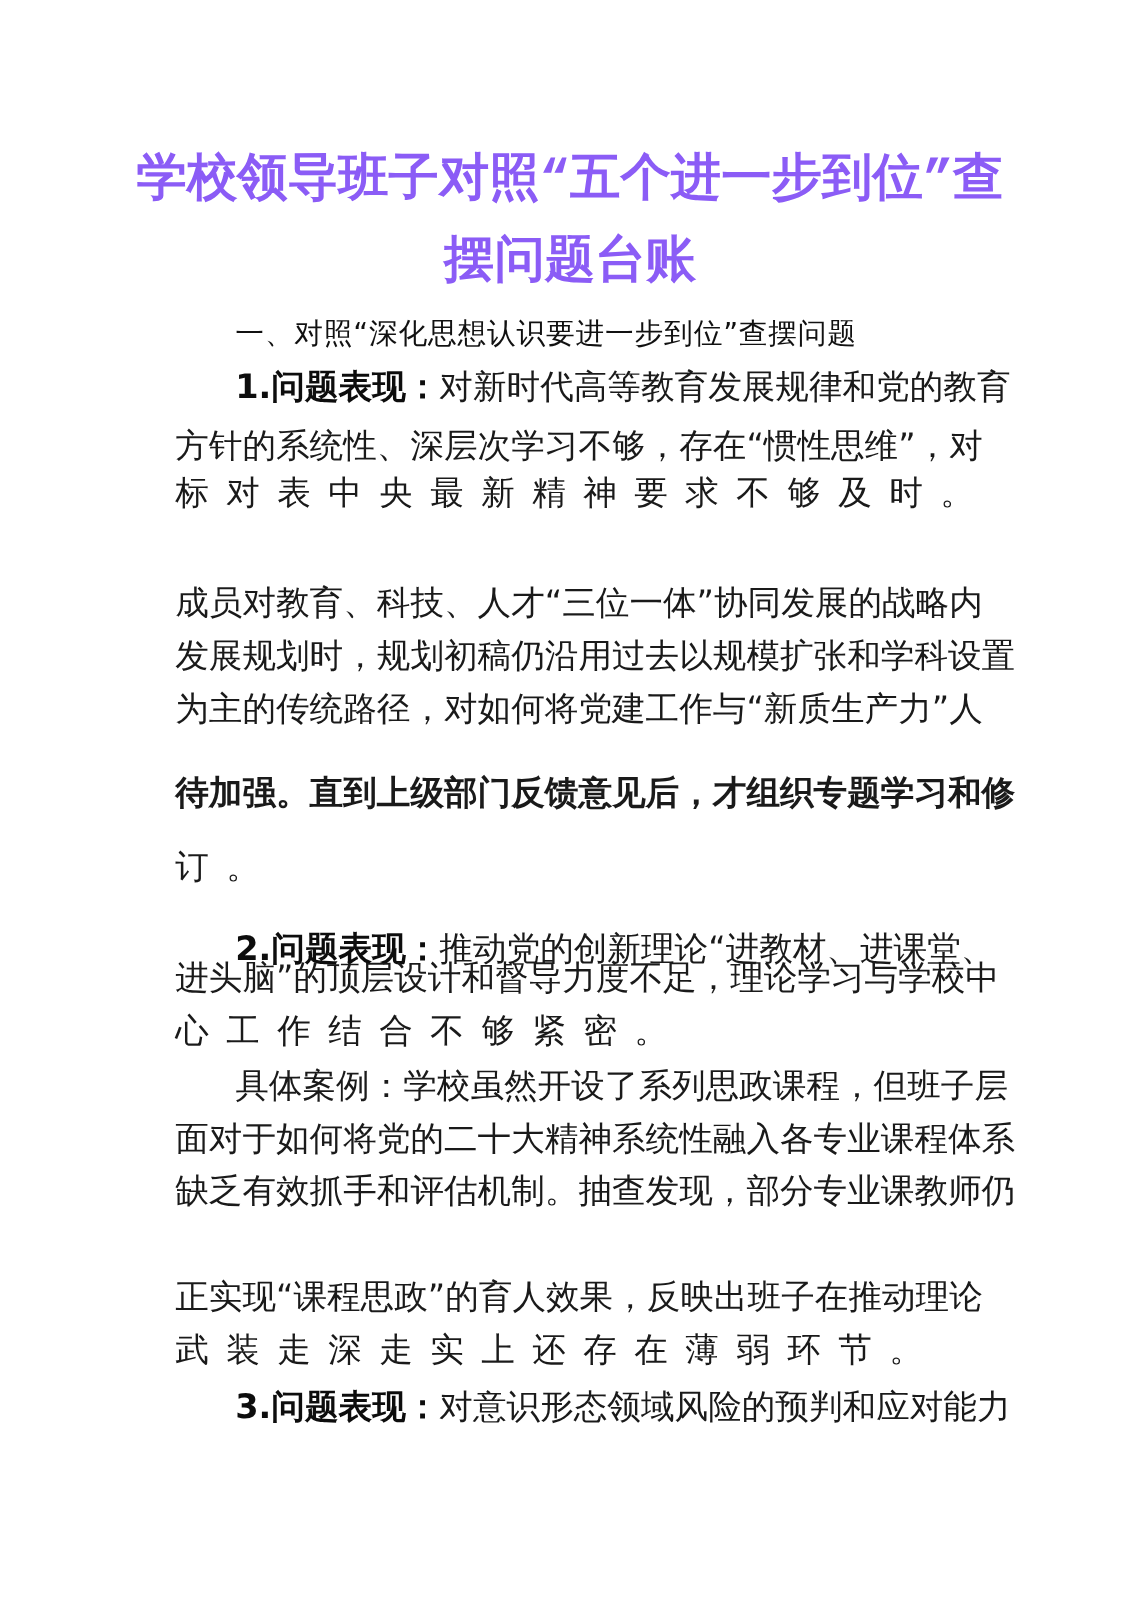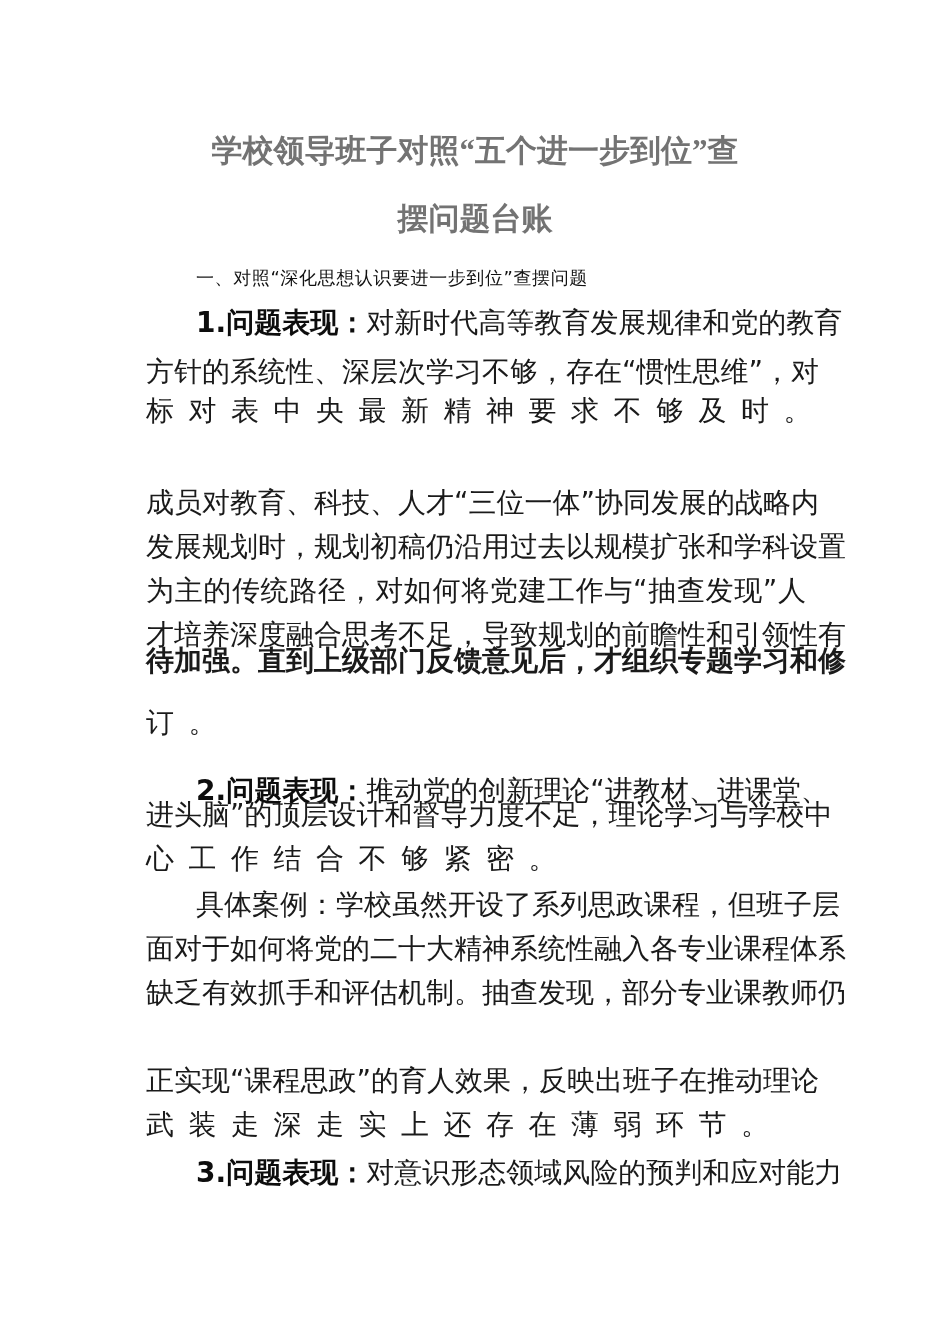--- a/index.html
+++ b/index.html
@@ -21,37 +21,37 @@
       top: 0;
       width: 950px;
       height: 1344px;
       background: #ffffff;
     }
     .title-line {
       position: absolute;
       left: 0;
       width: 950px;
       text-align: center;
-      font-family: Liberation Serif, serif;
+      font-family: Liberation Mono, monospace;
       font-weight: bold;
-      font-size: 31px;
+      font-size: 42px;
       line-height: 44px;
-      color: #737373;
+      color: #8b5cf6;
       letter-spacing: 0px;
       white-space: nowrap;
     }
     .title-line.t1 { top: 129px; }
     .title-line.t2 { top: 197px; }
 
     .section-heading {
       position: absolute;
       left: 196px;
       top: 258px;
       font-family: "DejaVu Sans", "Liberation Sans", sans-serif;
-      font-size: 18px;
+      font-size: 24px;
       line-height: 40px;
       color: #111111;
       white-space: nowrap;
       letter-spacing: 0.6px;
     }
 
     .line {
       position: absolute;
       left: 146px;
       width: 660px;
@@ -88,22 +88,21 @@
   <div class="section-heading">一、对照“深化思想认识要进一步到位”查摆问题</div>
 
   <div class="line indent" style="top:303px;">
     <span class="bold-label">1.</span><span class="bold-label">问题表现：</span><span>对新时代高等教育发展规律和党的教育</span>
   </div>
   <div class="line" style="top:352px;">方针的系统性、深层次学习不够，存在“惯性思维”，对</div>
   <div class="line last" style="top:391px;">标对表中央最新精神要求不够及时。</div>
 
   <div class="line" style="top:483px;">成员对教育、科技、人才“三位一体”协同发展的战略内</div>
   <div class="line" style="top:527px;">发展规划时，规划初稿仍沿用过去以规模扩张和学科设置</div>
-  <div class="line" style="top:571px;">为主的传统路径，对如何将党建工作与“抽查发现”人</div>
-  <div class="line" style="top:615px;">才培养深度融合思考不足，导致规划的前瞻性和引领性有</div>
+  <div class="line" style="top:571px;">为主的传统路径，对如何将党建工作与“新质生产力”人</div>
   <div class="line" style="top:641px;font-weight:bold;">待加强。直到上级部门反馈意见后，才组织专题学习和修</div>
   <div class="line last" style="top:703px;">订。</div>
 
   <div class="line indent" style="top:771px;">
     <span class="bold-label">2.</span><span class="bold-label">问题表现：</span><span>推动党的创新理论“进教材、进课堂、</span>
   </div>
   <div class="line" style="top:795px;">进头脑”的顶层设计和督导力度不足，理论学习与学校中</div>
   <div class="line last" style="top:839px;">心工作结合不够紧密。</div>
 
   <div class="line indent" style="top:885px;">具体案例：学校虽然开设了系列思政课程，但班子层</div>

